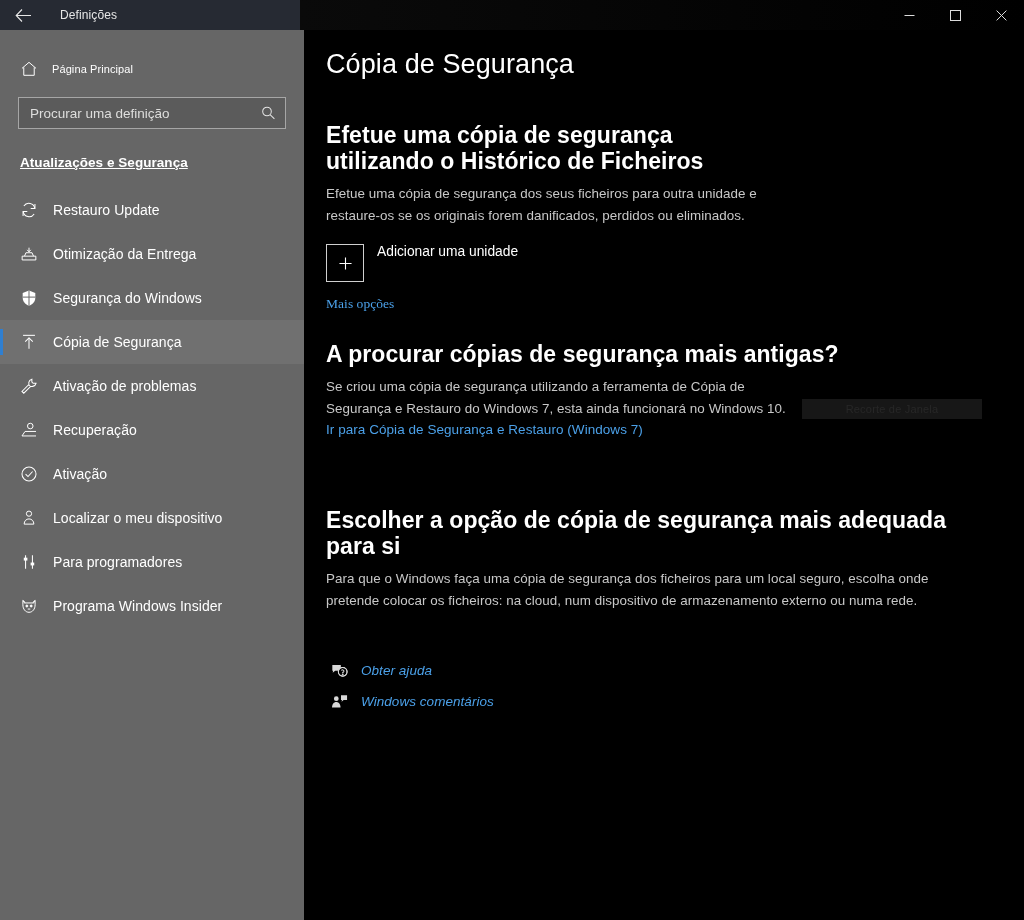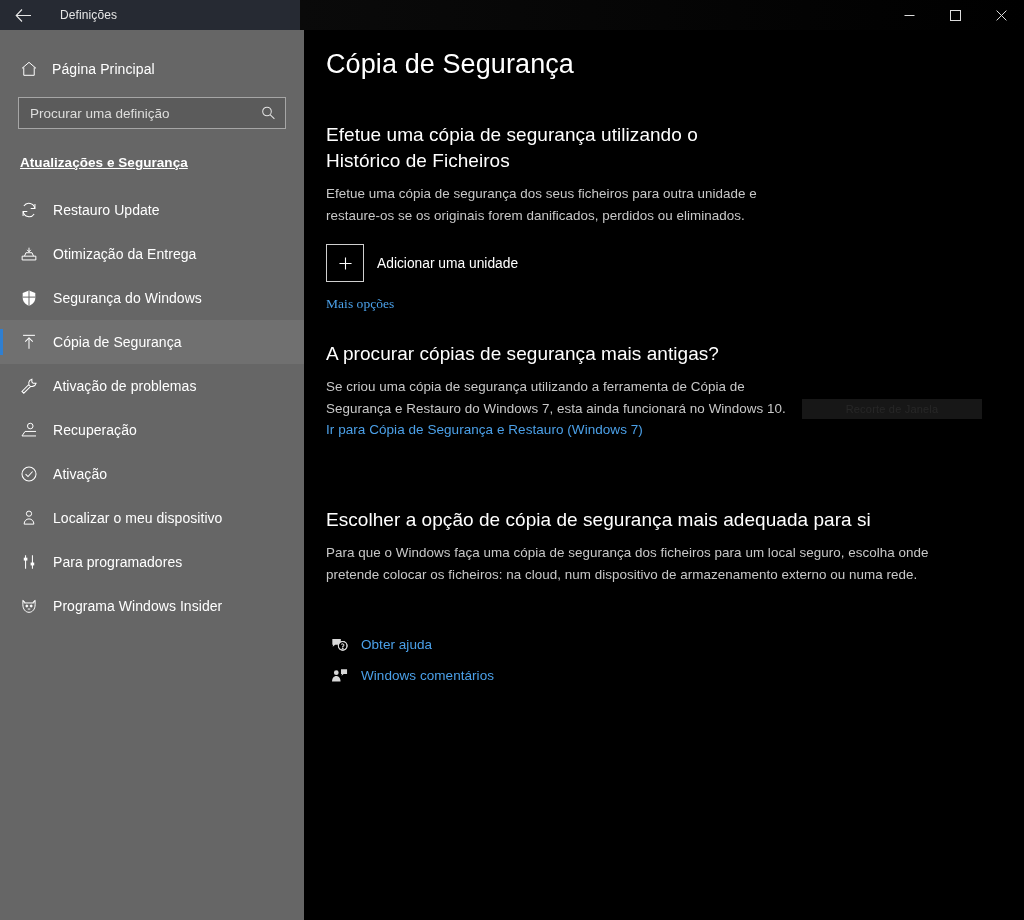--- a/index.html
+++ b/index.html
@@ -44,21 +44,21 @@
     padding-top:30px;
     z-index:10;
   }
   .side-inner { position:relative; height:100%; }
 
   .home-row {
     display:flex; align-items:center;
     height:40px; margin-top:19px; padding-left:20px;
   }
   .home-row .ico { width:26px; color:#fff; display:flex; align-items:center; }
-  .home-row .lbl { font-size:14px; color:#ffffff; padding-left:6px; letter-spacing:.1px;text-align:right; }
+  .home-row .lbl { font-size:11px; color:#ffffff; padding-left:6px; letter-spacing:.1px;text-align:right; }
 
   .searchbox {
     margin:8px 0 0 18px; width:268px; height:32px;
     background:#5b5b5b; border:1px solid #a6a6a6;
     display:flex; align-items:center; position:relative;
   }
   .searchbox input {
     flex:1; background:transparent; border:none; outline:none;
     color:#e9e9e9; font-size:13.5px;
     font-family:"Liberation Sans","DejaVu Sans",sans-serif;
@@ -101,55 +101,55 @@
   }
   .main-inner { padding:0 26px 0 22px; position:relative; }
 
   .page-title {
     font-size:27px; font-weight:normal; color:#ffffff;
     margin-top:19px; letter-spacing:.1px;
   }
 
   .sect { margin-top:0; }
   .sect-h {
-    font-size:19px; color:#ffffff; font-weight:normal;
+    font-size:23px; color:#ffffff; font-weight:bold;
     line-height:26px; letter-spacing:.05px;
   }
   .sect-p {
     font-size:13.4px; color:#c8c8c8; line-height:21.5px;
     margin-top:9px; max-width:470px; letter-spacing:.05px;
   }
   .link {
     font-size:13.5px; color:#4ba0e8; text-decoration:none;
     display:inline-block; letter-spacing:.05px;
   }
 
   .add-drive {
-    display:flex; align-items:center; margin-top:18px; cursor:default;
+    display:flex; margin-top:18px; cursor:default;
   }
   .add-drive .plusbox {
     width:38px; height:38px; border:1px solid #d0d0d0;
     display:flex; align-items:center; justify-content:center;
     color:#ffffff; background:transparent;
   }
   .add-drive .ad-lbl { font-size:13.8px; color:#ffffff; padding-left:13px; }
 
   .ghost-tip {
     position:absolute; right:16px; top:58px;
     width:180px; height:20px;
     background:#242424;
     color:#3c3c3c; font-size:11px;
     display:flex; align-items:center; justify-content:center;
     opacity:.65;
     letter-spacing:.2px;
   }
 
   .help-list { margin-top:44px; }
   .help-row {
-    display:flex; align-items:center; height:30px; margin-bottom:1px;
+    display:flex; align-items:center; height:30px; margin-bottom:1px;font-style:italic;
   }
   .help-row .hico {
     width:26px; display:flex; align-items:center; justify-content:center;
     color:#d8d8d8;
   }
   .help-row .link { padding-left:9px; }
 </style>
 </head>
 <body>
 

